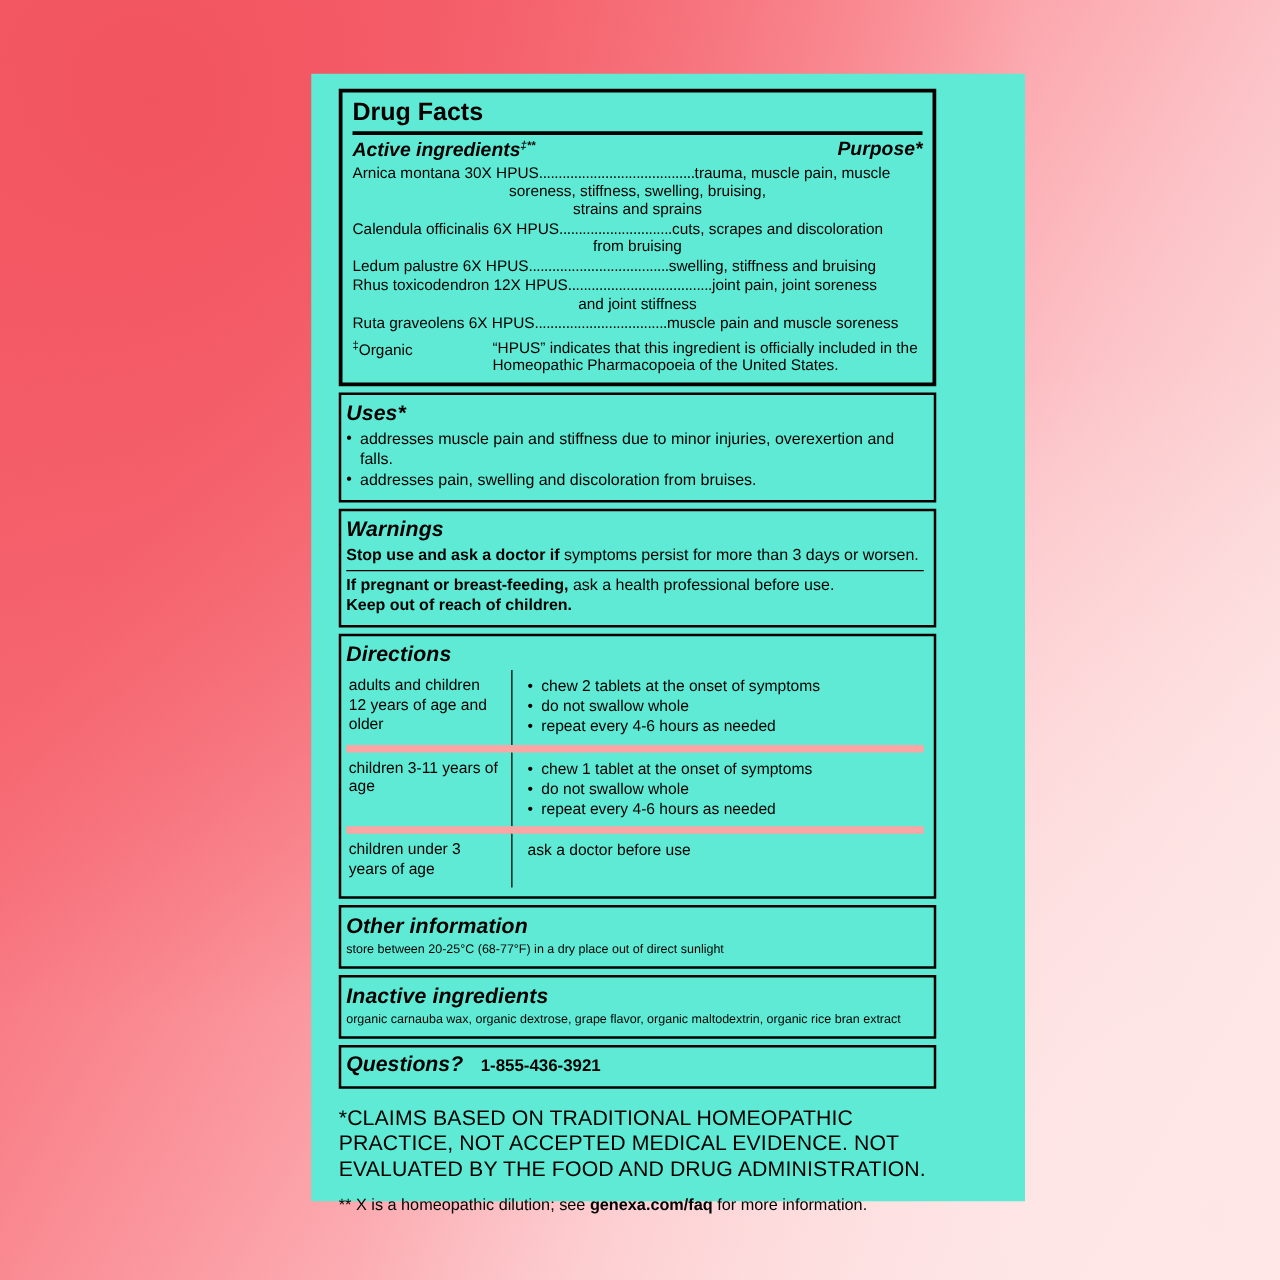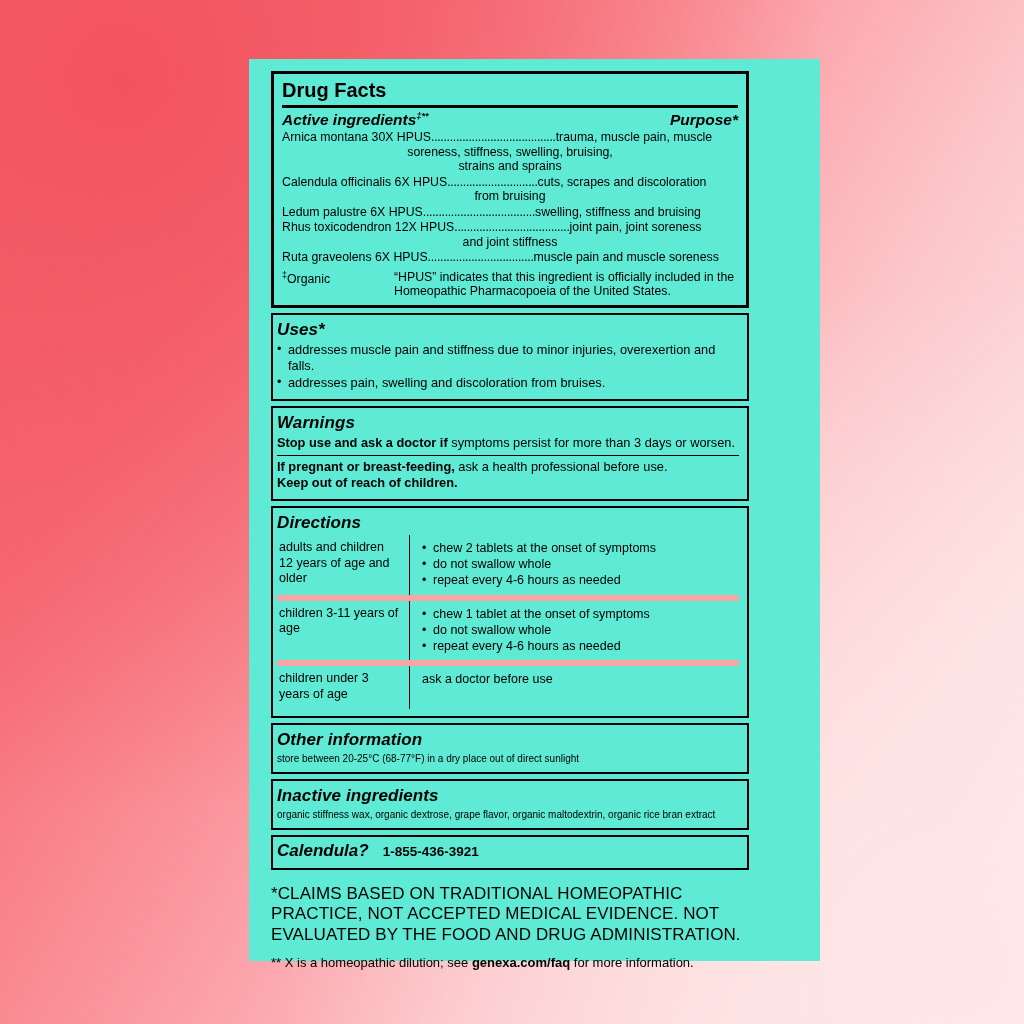--- a/index.html
+++ b/index.html
@@ -307,26 +307,26 @@
         </table>
     </div>
 
     <div class="sec">
       <div class="sec-title">Other information</div>
       <div class="plain">store between 20-25°C (68-77°F) in a dry place out of direct sunlight</div>
     </div>
 
     <div class="sec">
       <div class="sec-title">Inactive ingredients</div>
-      <div class="plain">organic stiffness wax, organic dextrose, grape flavor, organic maltodextrin, organic rice bran extract</div>
+      <div class="plain">organic carnauba wax, organic dextrose, grape flavor, organic maltodextrin, organic rice bran extract</div>
     </div>
 
     <div class="sec">
       <div class="q-row">
-        <div class="q-title">Calendula?</div>
+        <div class="q-title">Questions?</div>
         <div class="q-phone">1-855-436-3921</div>
       </div>
     </div>
 
     <div class="claims">*CLAIMS BASED ON TRADITIONAL HOMEOPATHIC PRACTICE, NOT ACCEPTED MEDICAL EVIDENCE. NOT EVALUATED BY THE FOOD AND DRUG ADMINISTRATION.</div>
 
     <div class="footnote">
       <span>** X is a homeopathic dilution; see </span><b>genexa.com/faq</b><span> for more information.</span>
     </div>
 

